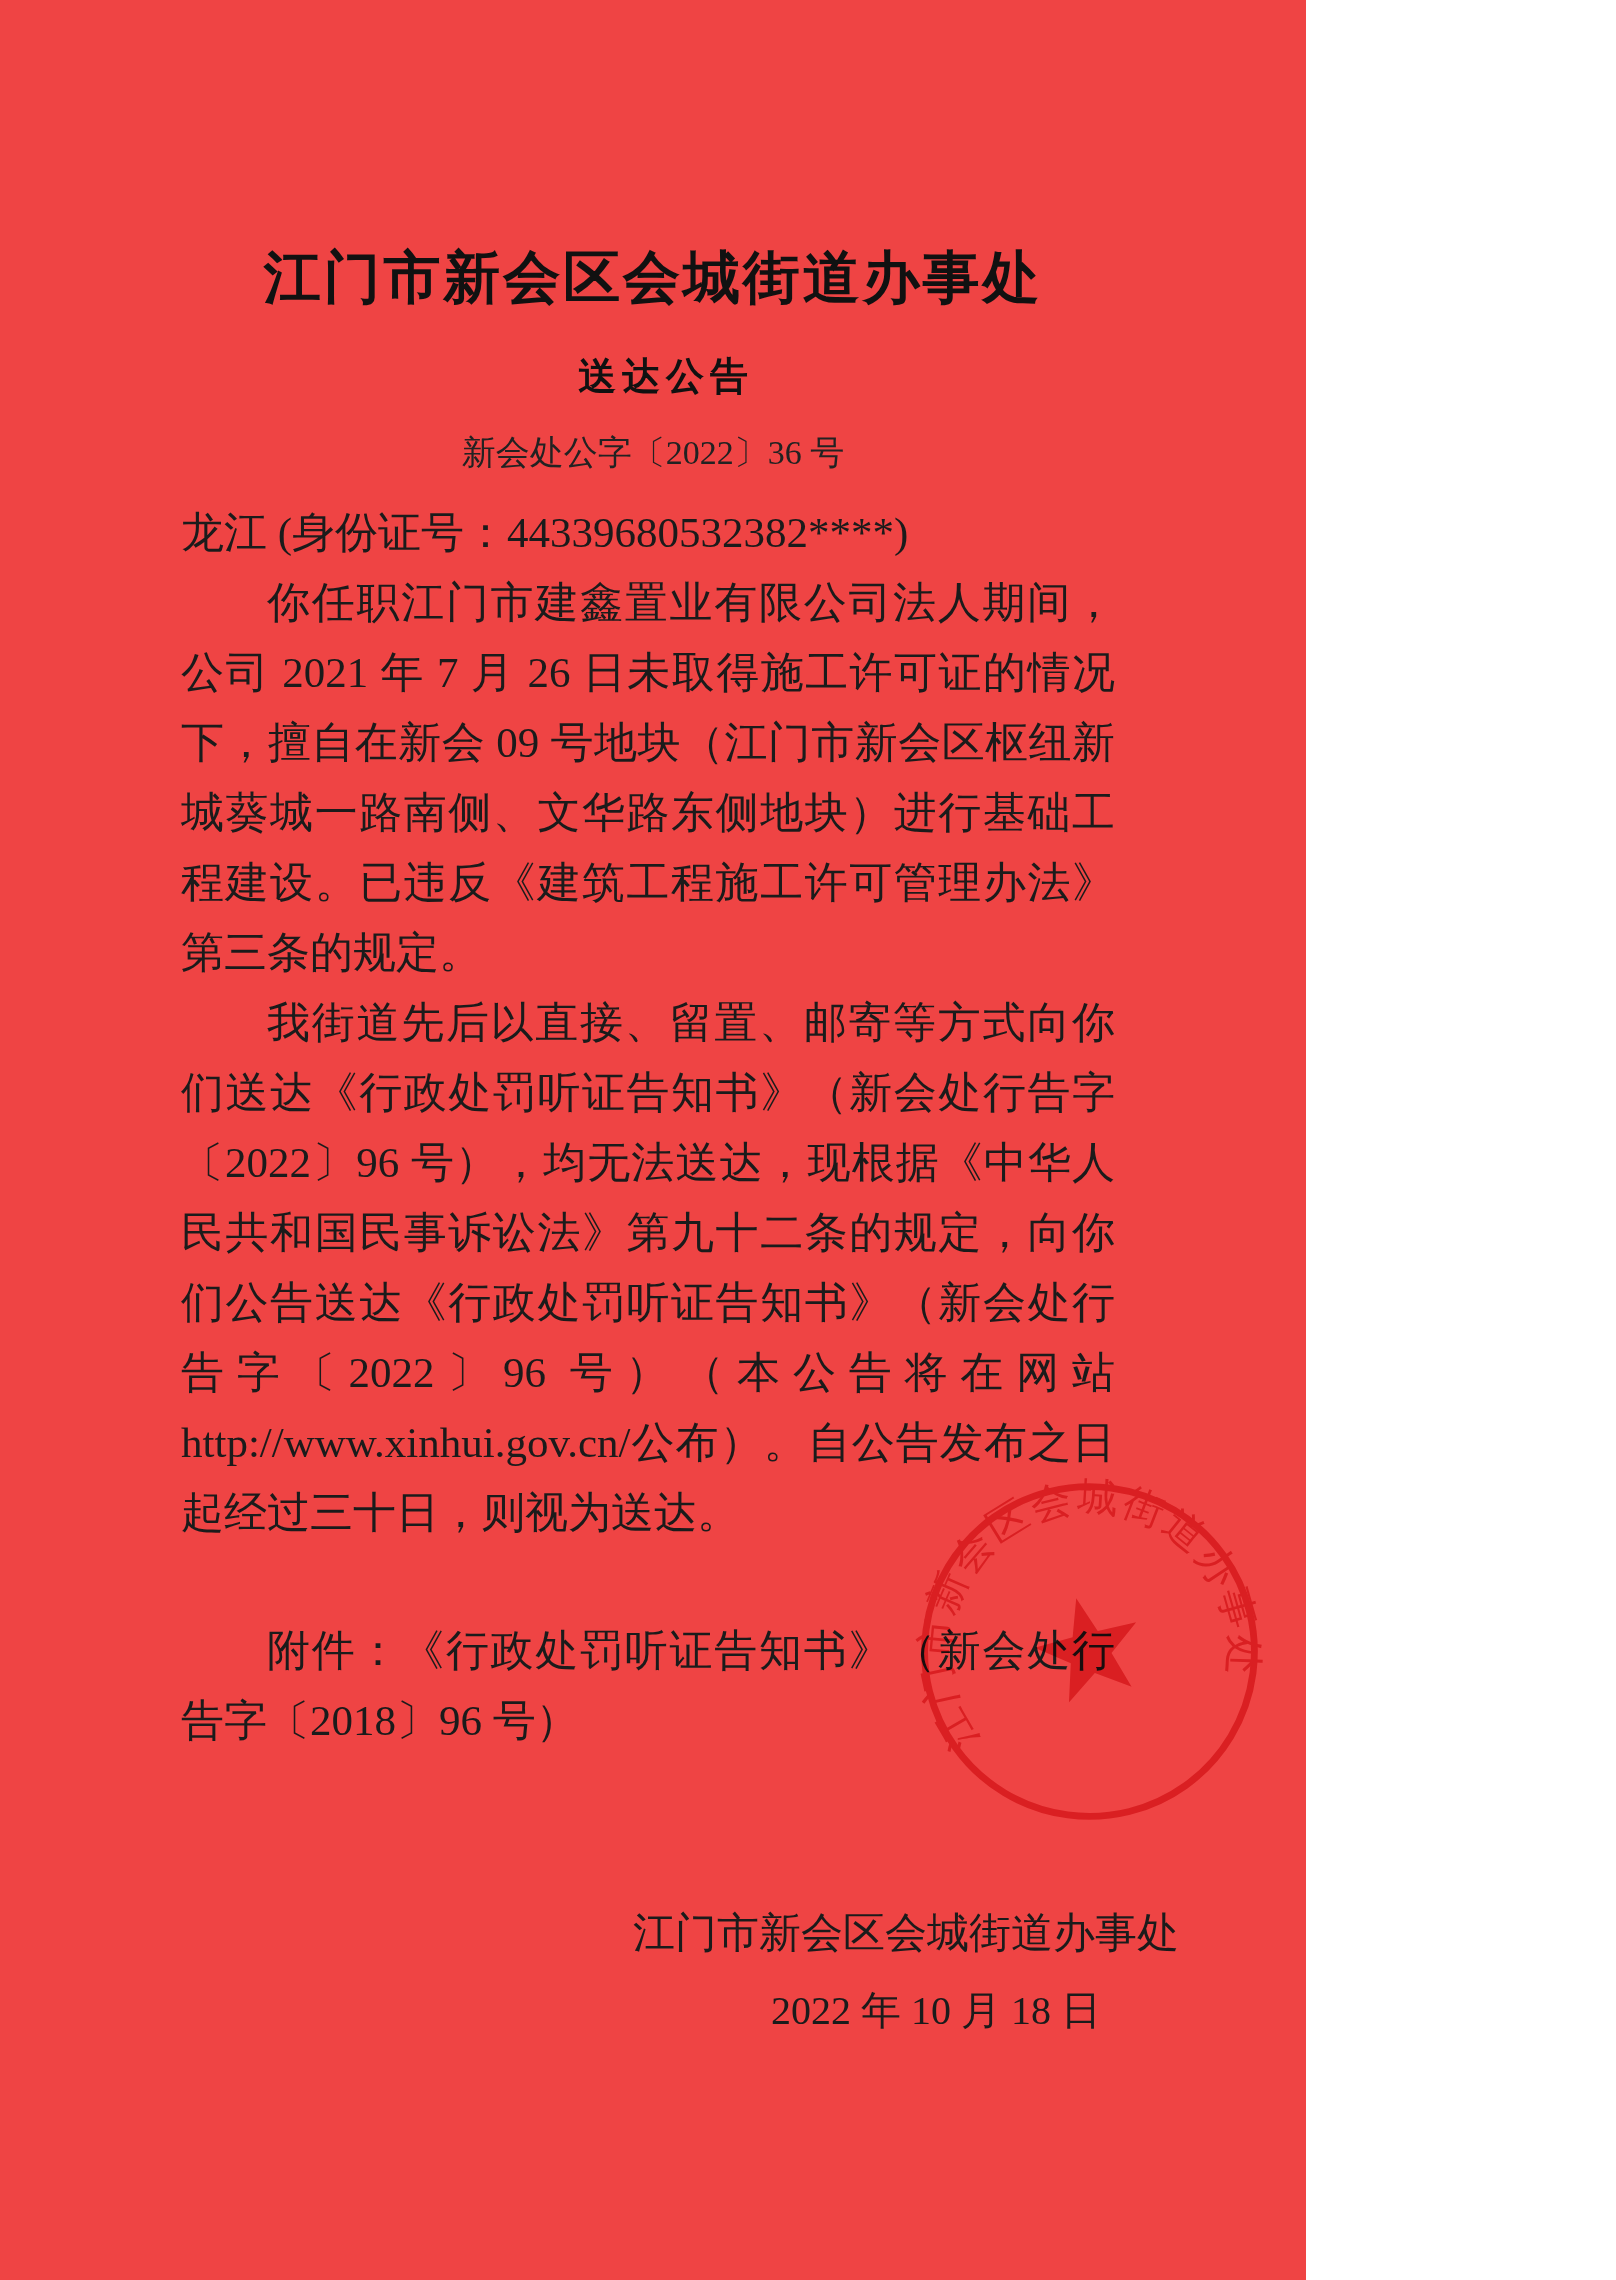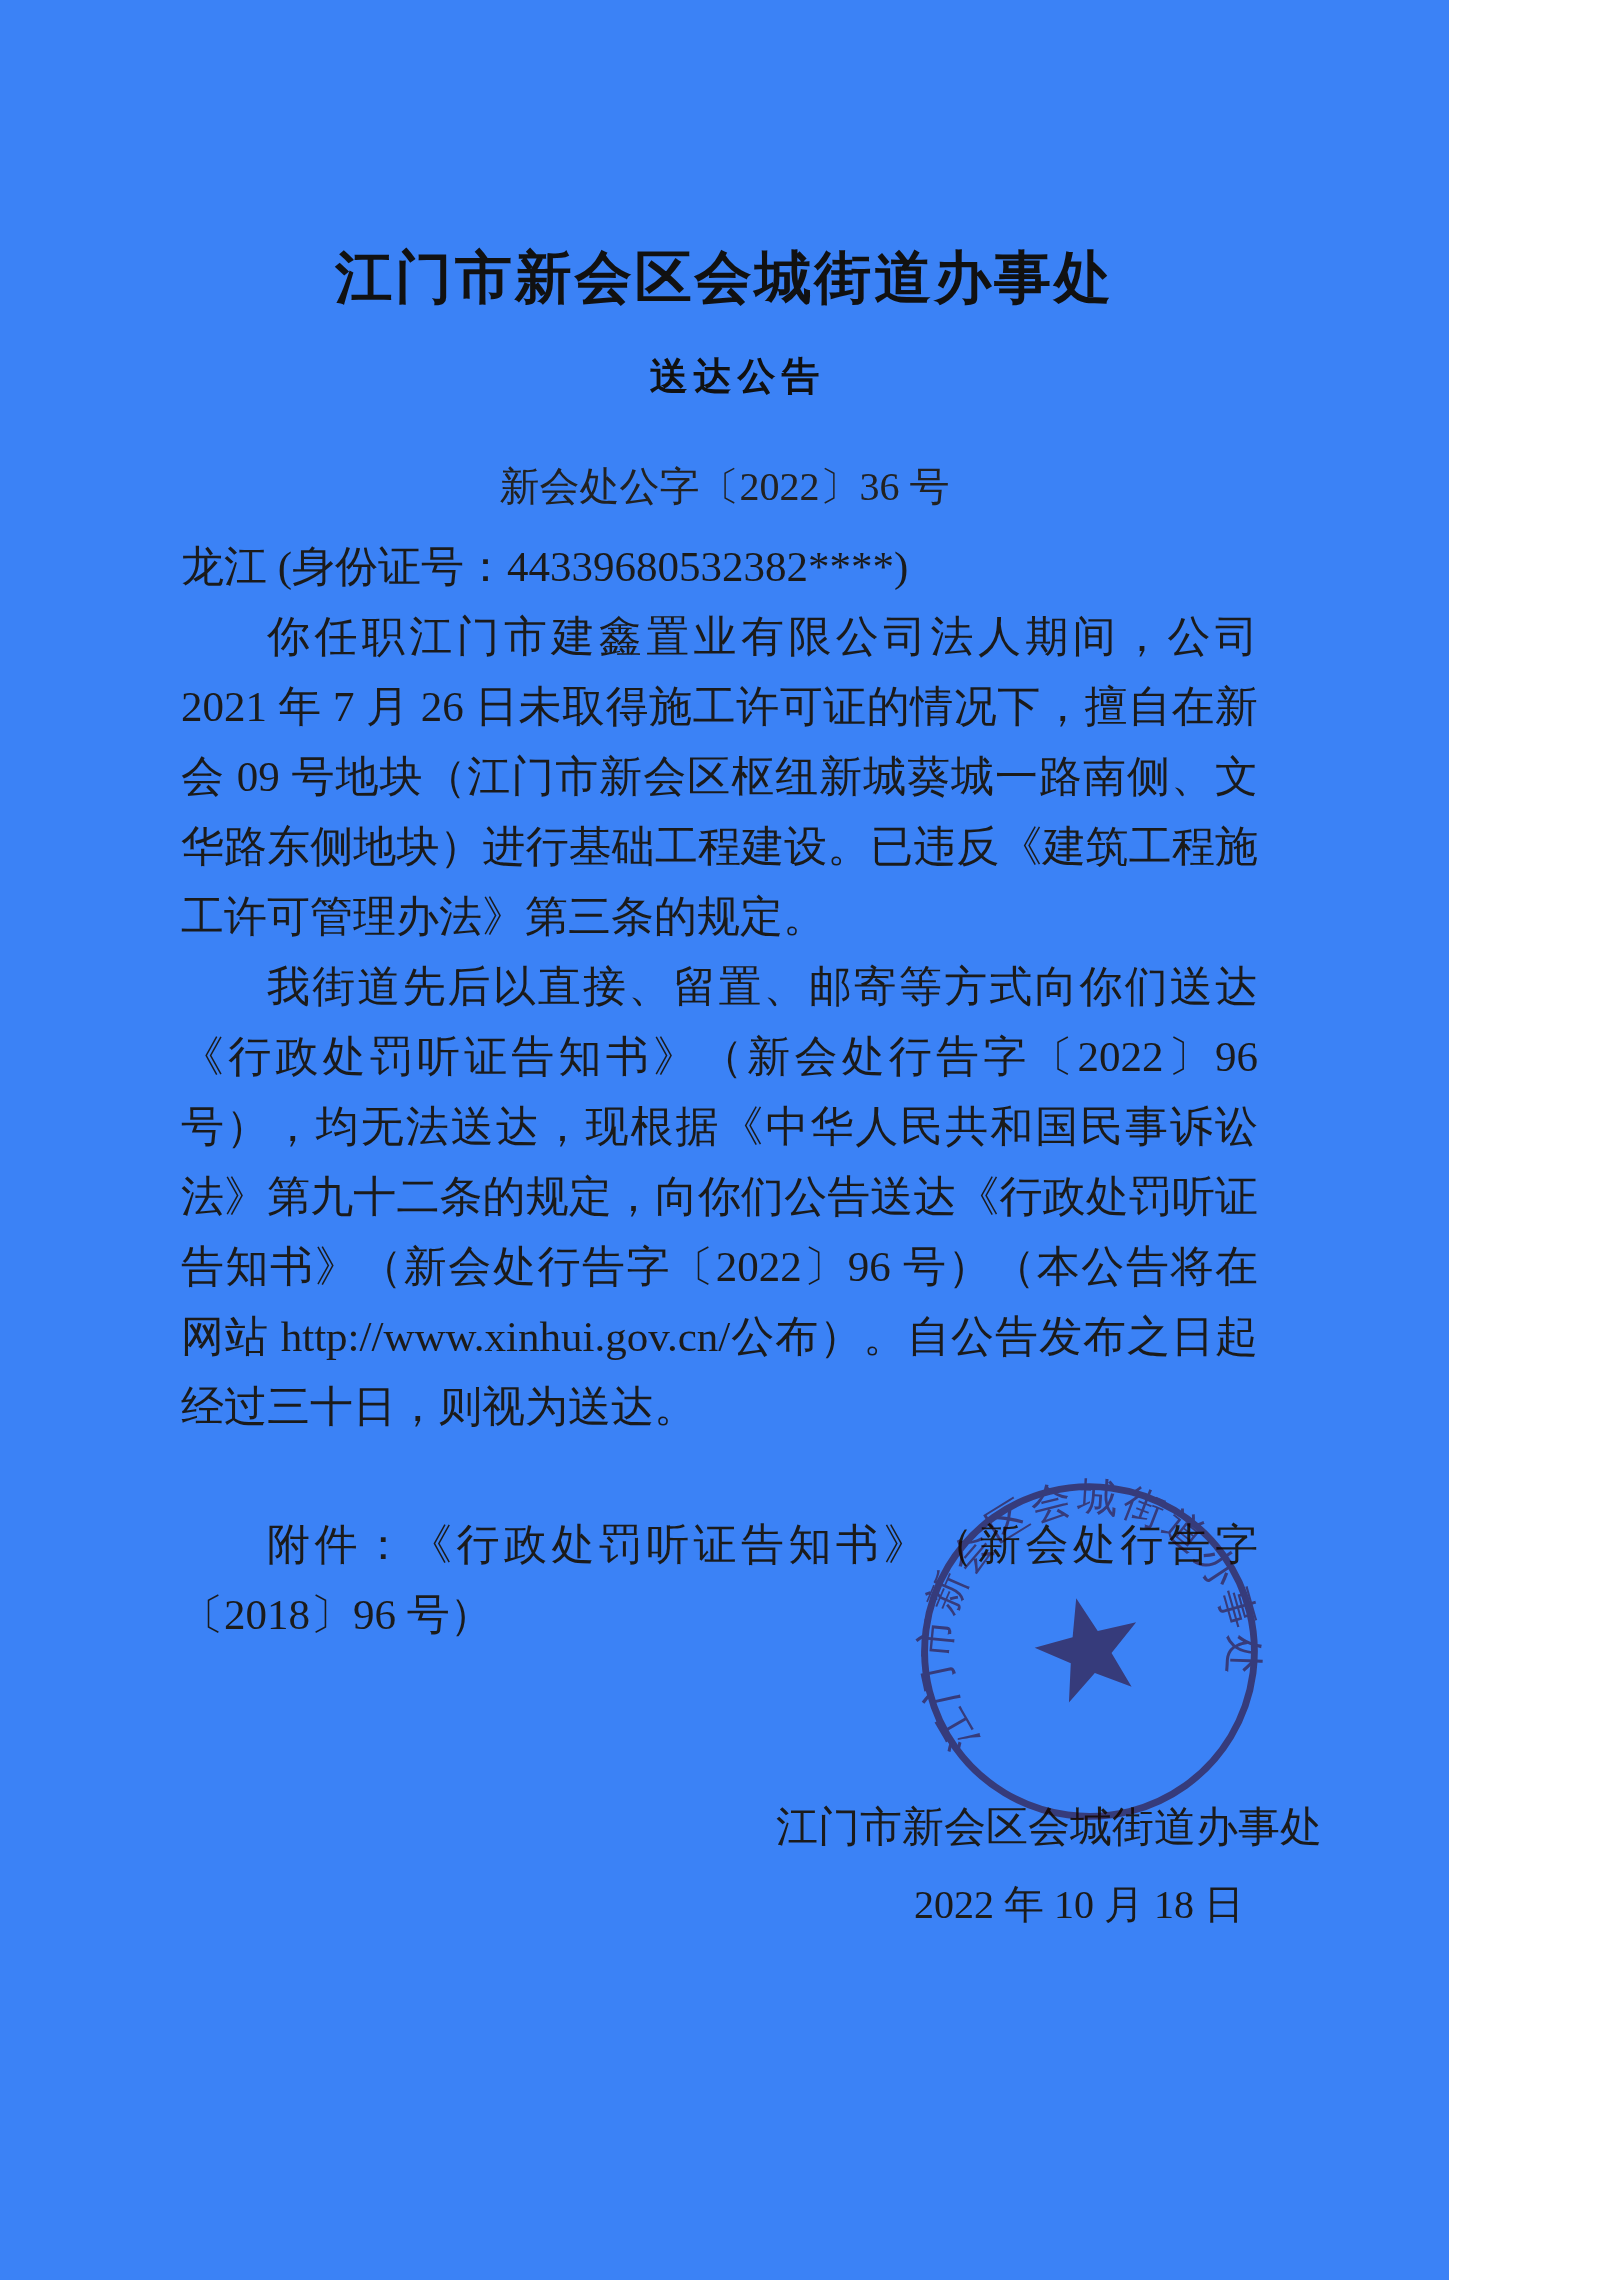--- a/index.html
+++ b/index.html
@@ -1,26 +1,26 @@
 <!DOCTYPE html>
 <html lang="zh"><head>
 <meta charset="utf-8">
 <style>
   * { margin:0; padding:0; box-sizing:border-box; }
   html,body { background:#ffffff; }
   body { width:1617px; height:2280px; }
   .page {
-    position:relative; width:1449px; height:2280px;
-    background:#3b82f6; color:#1b1b1b; overflow:hidden;
+    position:relative; width:1306px; height:2280px;
+    background:#ef4444; color:#1b1b1b; overflow:hidden;
     font-family:"Liberation Serif", serif;
   }
   .title { text-align:center; font-family:"Liberation Sans", sans-serif; font-weight:700; color:#111; }
   .title-1 { padding-top:246px; font-size:57px; line-height:62px; letter-spacing:2.9px; }
   .title-2 { margin-top:37px; font-size:38px; line-height:62px; letter-spacing:5.9px;padding-left:26px; }
-  .docno  { margin-top:59px; text-align:center; font-size:40px; line-height:41px; color:#222; }
+  .docno  { margin-top:25px; text-align:center; font-size:34px; line-height:41px; color:#222; }
   .docbody { margin:25px 191px 0 181px; font-size:43px; line-height:70px; text-align:justify; text-justify:inter-ideograph; color:#1b1b1b; }
   .docbody p.indent { text-indent:2em; }
   .attachment { margin-top:68px; text-indent:2em; }
   .sig  { margin-top:142px; text-align:right; padding-right:127px; font-size:42px; line-height:70px; }
   .date { margin-top:13px;  text-align:right; padding-right:205px; font-size:40px; line-height:59px; }
   .seal {
     position:absolute; left:903px; top:1465px; width:373px; height:373px;
     transform:rotate(-14deg); opacity:0.82; mix-blend-mode:multiply; pointer-events:none;
   }
 </style>

